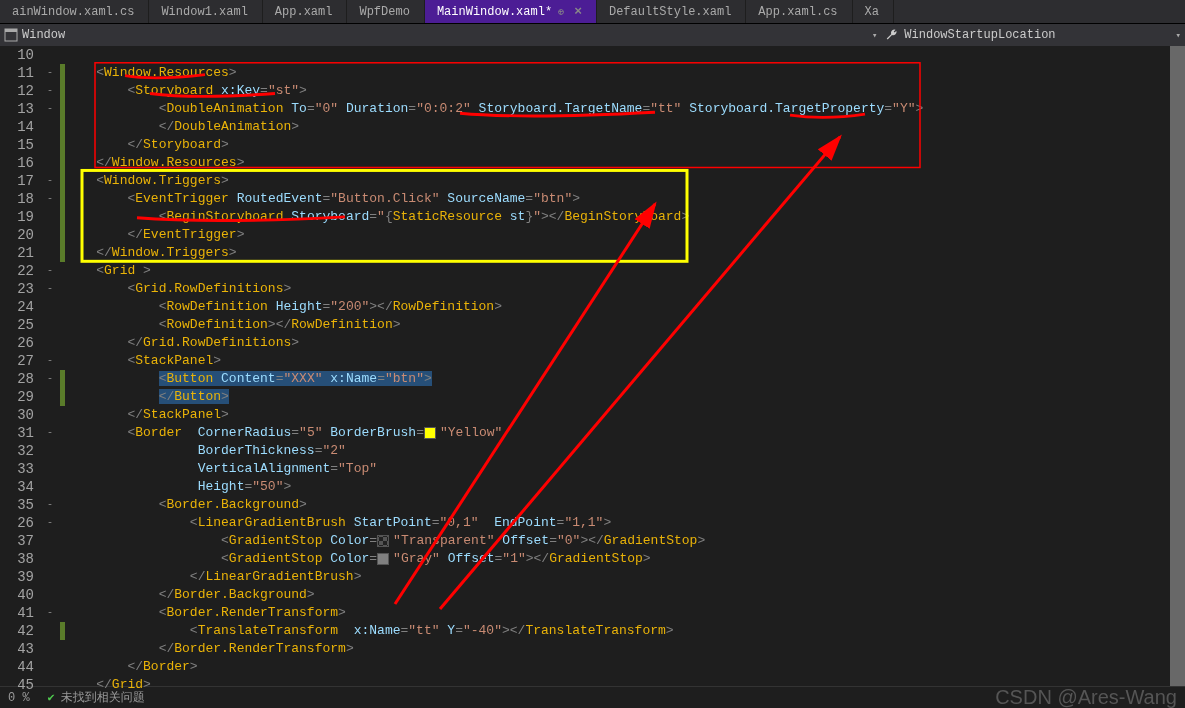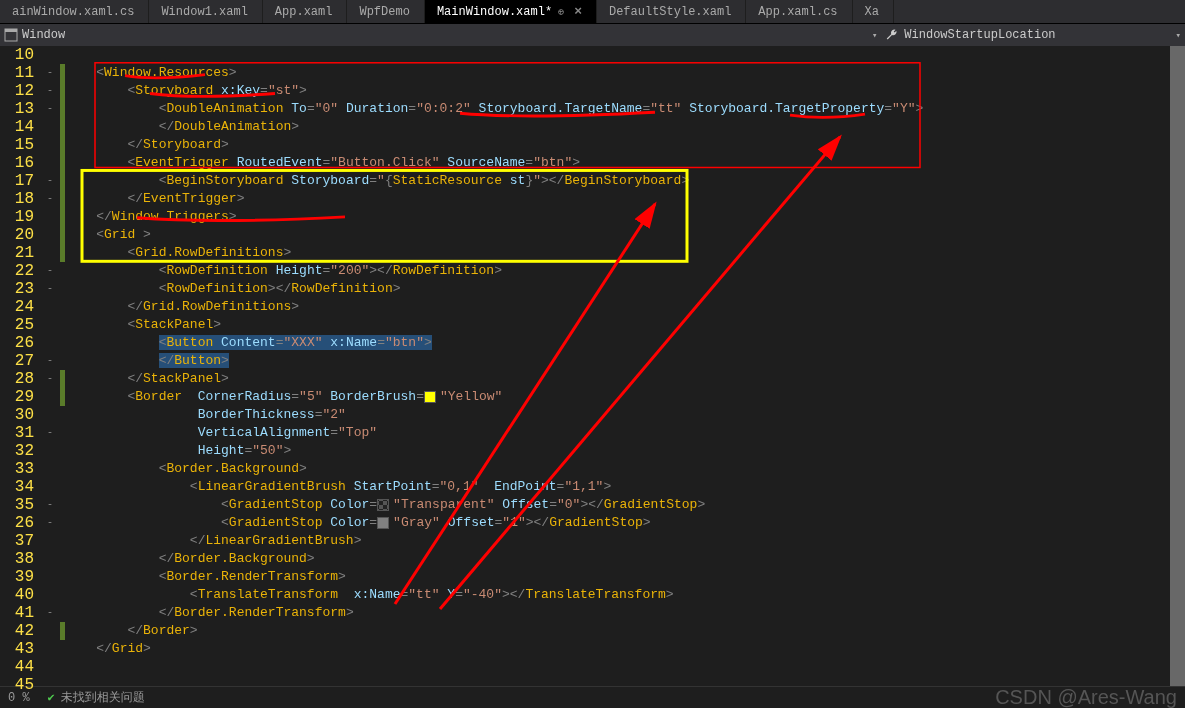--- a/index.html
+++ b/index.html
@@ -1,30 +1,30 @@
 <!DOCTYPE html>
 <html><head>
 <meta charset="utf-8">
 <style>
 * { margin:0; padding:0; box-sizing:border-box; }
 html,body { width:1185px; height:708px; background:#1e1e1e; font-family:Consolas,"Courier New",monospace; font-size:13px; overflow:hidden; color:#d4d4d4; }
 .tabs { display:flex; height:24px; background:#2d2d30; border-bottom:1px solid #000; }
 .tab { padding:3px 14px 3px 12px; background:#2d2d30; color:#aaa; font-size:12px; border-right:1px solid #1e1e1e; white-space:nowrap; display:flex; align-items:center; position:relative; }
-.tab.active { background:#000000; color:#fff; }
+.tab.active { background:#4c1d95; color:#fff; }
 .tab-close { margin-left:10px; color:#888; font-weight:bold; font-size:13px; }
 .tab-pin { margin-left:6px; color:#888; font-size:10px; }
 .navbar { display:flex; height:22px; background:#333337; padding:1px 4px; align-items:center; color:#ccc; font-size:12px;text-align:center; }
 .nav-left { display:flex; align-items:center; }
 .nav-item { margin-left:4px; }
 .nav-center { flex:1; }
 .nav-right { display:flex; align-items:center; }
 .dd-arrow { font-size:9px; color:#aaa; margin-left:6px; }
 .wrench { margin-right:5px; width:14px; height:14px; }
 .editor { display:flex; height:calc(100% - 24px - 22px - 22px); position:relative; }
-.gutter { width:40px; background:#1e1e1e; color:#fde047; text-align:right; padding-right:6px; user-select:none; line-height:18px; font-size:16px; }
+.gutter { width:40px; background:#1e1e1e; color:#a3a3a3; text-align:right; padding-right:6px; user-select:none; line-height:18px; font-size:14px; }
 .fold-col { width:20px; background:#1e1e1e; line-height:18px; color:#888; text-align:center; font-size:10px; user-select:none; position:relative; }
 .change-col { width:5px; background:#1e1e1e; }
 .change-bar { width:5px; height:18px; }
 .changed { background:#5a7c2a; }
 .code { flex:1; background:#1e1e1e; line-height:18px; position:relative; }
 .line { height:18px; white-space:pre; }
 .p-blue { color:#eab308; }
 .p-attr { color:#9cdcfe; }
 .p-str { color:#c98b73; }
 .p-punc { color:#808080; }
@@ -206,20 +206,22 @@
       <path d="M 72 174 Q 150 180 280 173" stroke="#ff0000" stroke-width="3" fill="none"></path>
       <line x1="375" y1="570" x2="775" y2="92" stroke="#ff0000" stroke-width="3" marker-end="url(#ah)"></line>
       <line x1="330" y1="565" x2="590" y2="160" stroke="#ff0000" stroke-width="3" marker-end="url(#ah)"></line>
     </svg>
   <div class="line"></div>
       <div class="line">    <span class="p-punc">&lt;</span><span class="p-blue">Window.Resources</span><span class="p-punc">&gt;</span></div>
       <div class="line">        <span class="p-punc">&lt;</span><span class="p-blue">Storyboard</span> <span class="p-attr">x:Key</span><span class="p-punc">=</span><span class="p-str">"st"</span><span class="p-punc">&gt;</span></div>
       <div class="line">            <span class="p-punc">&lt;</span><span class="p-blue">DoubleAnimation</span> <span class="p-attr">To</span><span class="p-punc">=</span><span class="p-str">"0"</span> <span class="p-attr">Duration</span><span class="p-punc">=</span><span class="p-str">"0:0:2"</span> <span class="p-attr">Storyboard.TargetName</span><span class="p-punc">=</span><span class="p-str">"tt"</span> <span class="p-attr">Storyboard.TargetProperty</span><span class="p-punc">=</span><span class="p-str">"Y"</span><span class="p-punc">&gt;</span></div>
       <div class="line">            <span class="p-punc">&lt;/</span><span class="p-blue">DoubleAnimation</span><span class="p-punc">&gt;</span></div>
       <div class="line">        <span class="p-punc">&lt;/</span><span class="p-blue">Storyboard</span><span class="p-punc">&gt;</span></div>
+      <div class="line">    <span class="p-punc">&lt;/</span><span class="p-blue">Window.Resources</span><span class="p-punc">&gt;</span></div>
+      <div class="line">    <span class="p-punc">&lt;</span><span class="p-blue">Window.Triggers</span><span class="p-punc">&gt;</span></div>
       <div class="line">        <span class="p-punc">&lt;</span><span class="p-blue">EventTrigger</span> <span class="p-attr">RoutedEvent</span><span class="p-punc">=</span><span class="p-str">"Button.Click"</span> <span class="p-attr">SourceName</span><span class="p-punc">=</span><span class="p-str">"btn"</span><span class="p-punc">&gt;</span></div>
       <div class="line">            <span class="p-punc">&lt;</span><span class="p-blue">BeginStoryboard</span> <span class="p-attr">Storyboard</span><span class="p-punc">=</span><span class="p-str">"</span><span class="p-punc">{</span><span class="p-blue">StaticResource</span> <span class="p-attr">st</span><span class="p-punc">}</span><span class="p-str">"</span><span class="p-punc">&gt;&lt;/</span><span class="p-blue">BeginStoryboard</span><span class="p-punc">&gt;</span></div>
       <div class="line">        <span class="p-punc">&lt;/</span><span class="p-blue">EventTrigger</span><span class="p-punc">&gt;</span></div>
       <div class="line">    <span class="p-punc">&lt;/</span><span class="p-blue">Window.Triggers</span><span class="p-punc">&gt;</span></div>
       <div class="line">    <span class="p-punc">&lt;</span><span class="p-blue">Grid</span> <span class="p-punc">&gt;</span></div>
       <div class="line">        <span class="p-punc">&lt;</span><span class="p-blue">Grid.RowDefinitions</span><span class="p-punc">&gt;</span></div>
       <div class="line">            <span class="p-punc">&lt;</span><span class="p-blue">RowDefinition</span> <span class="p-attr">Height</span><span class="p-punc">=</span><span class="p-str">"200"</span><span class="p-punc">&gt;&lt;/</span><span class="p-blue">RowDefinition</span><span class="p-punc">&gt;</span></div>
       <div class="line">            <span class="p-punc">&lt;</span><span class="p-blue">RowDefinition</span><span class="p-punc">&gt;&lt;/</span><span class="p-blue">RowDefinition</span><span class="p-punc">&gt;</span></div>
       <div class="line">        <span class="p-punc">&lt;/</span><span class="p-blue">Grid.RowDefinitions</span><span class="p-punc">&gt;</span></div>
       <div class="line">        <span class="p-punc">&lt;</span><span class="p-blue">StackPanel</span><span class="p-punc">&gt;</span></div>

